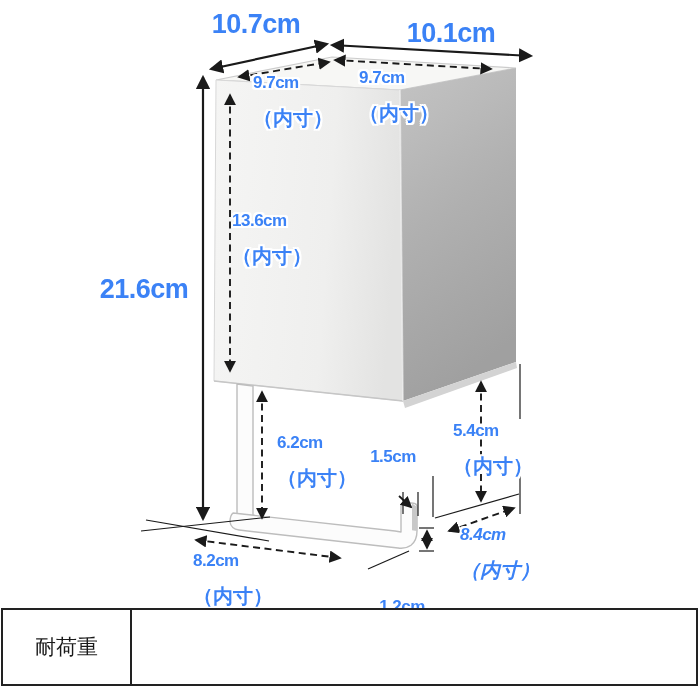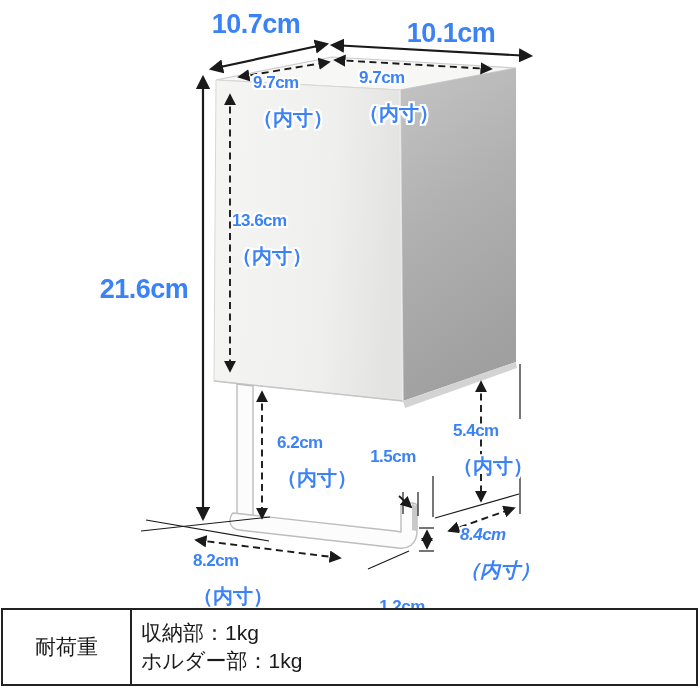--- a/index.html
+++ b/index.html
@@ -152,17 +152,13 @@
   <span class="n">（内寸）</span>
 </div>
 <div class="dim mid" style="left:402px;top:566px;margin-top:32px;">
   <span class="v">1.2cm</span>
 </div>
 
 <div class="spec-table">
   <div class="spec-header-cell">
     <span>耐荷重</span>
   </div>
-  <div class="spec-value-cell">
-    <div>収納部：1kg</div>
-    <div>ホルダー部：1kg</div>
-  </div>
 </div>
 
 </body></html>

